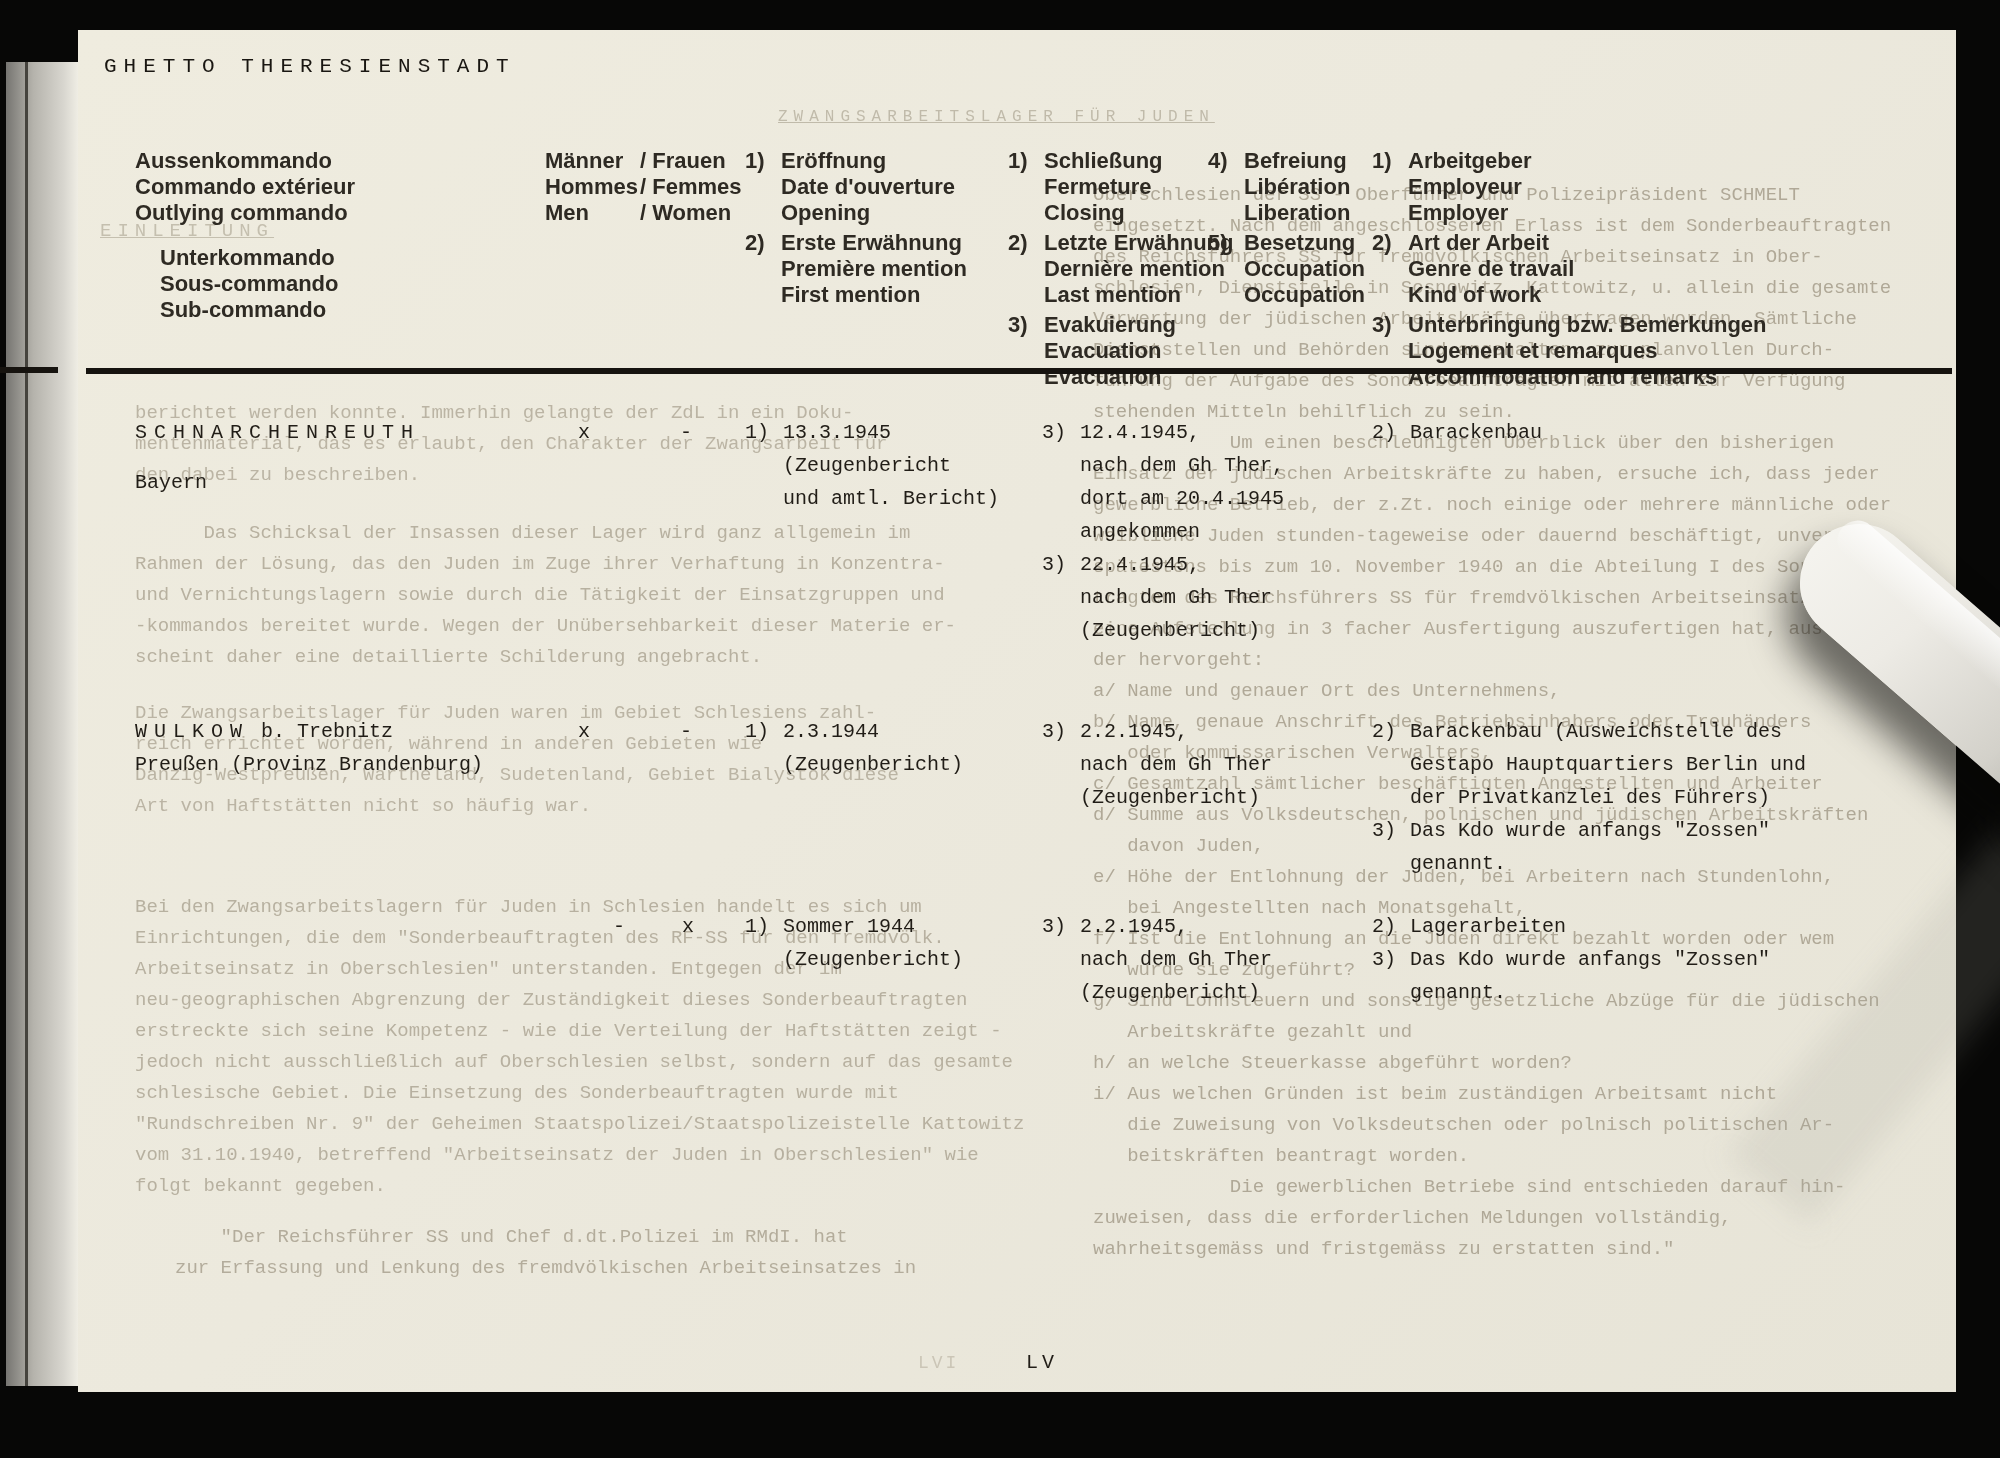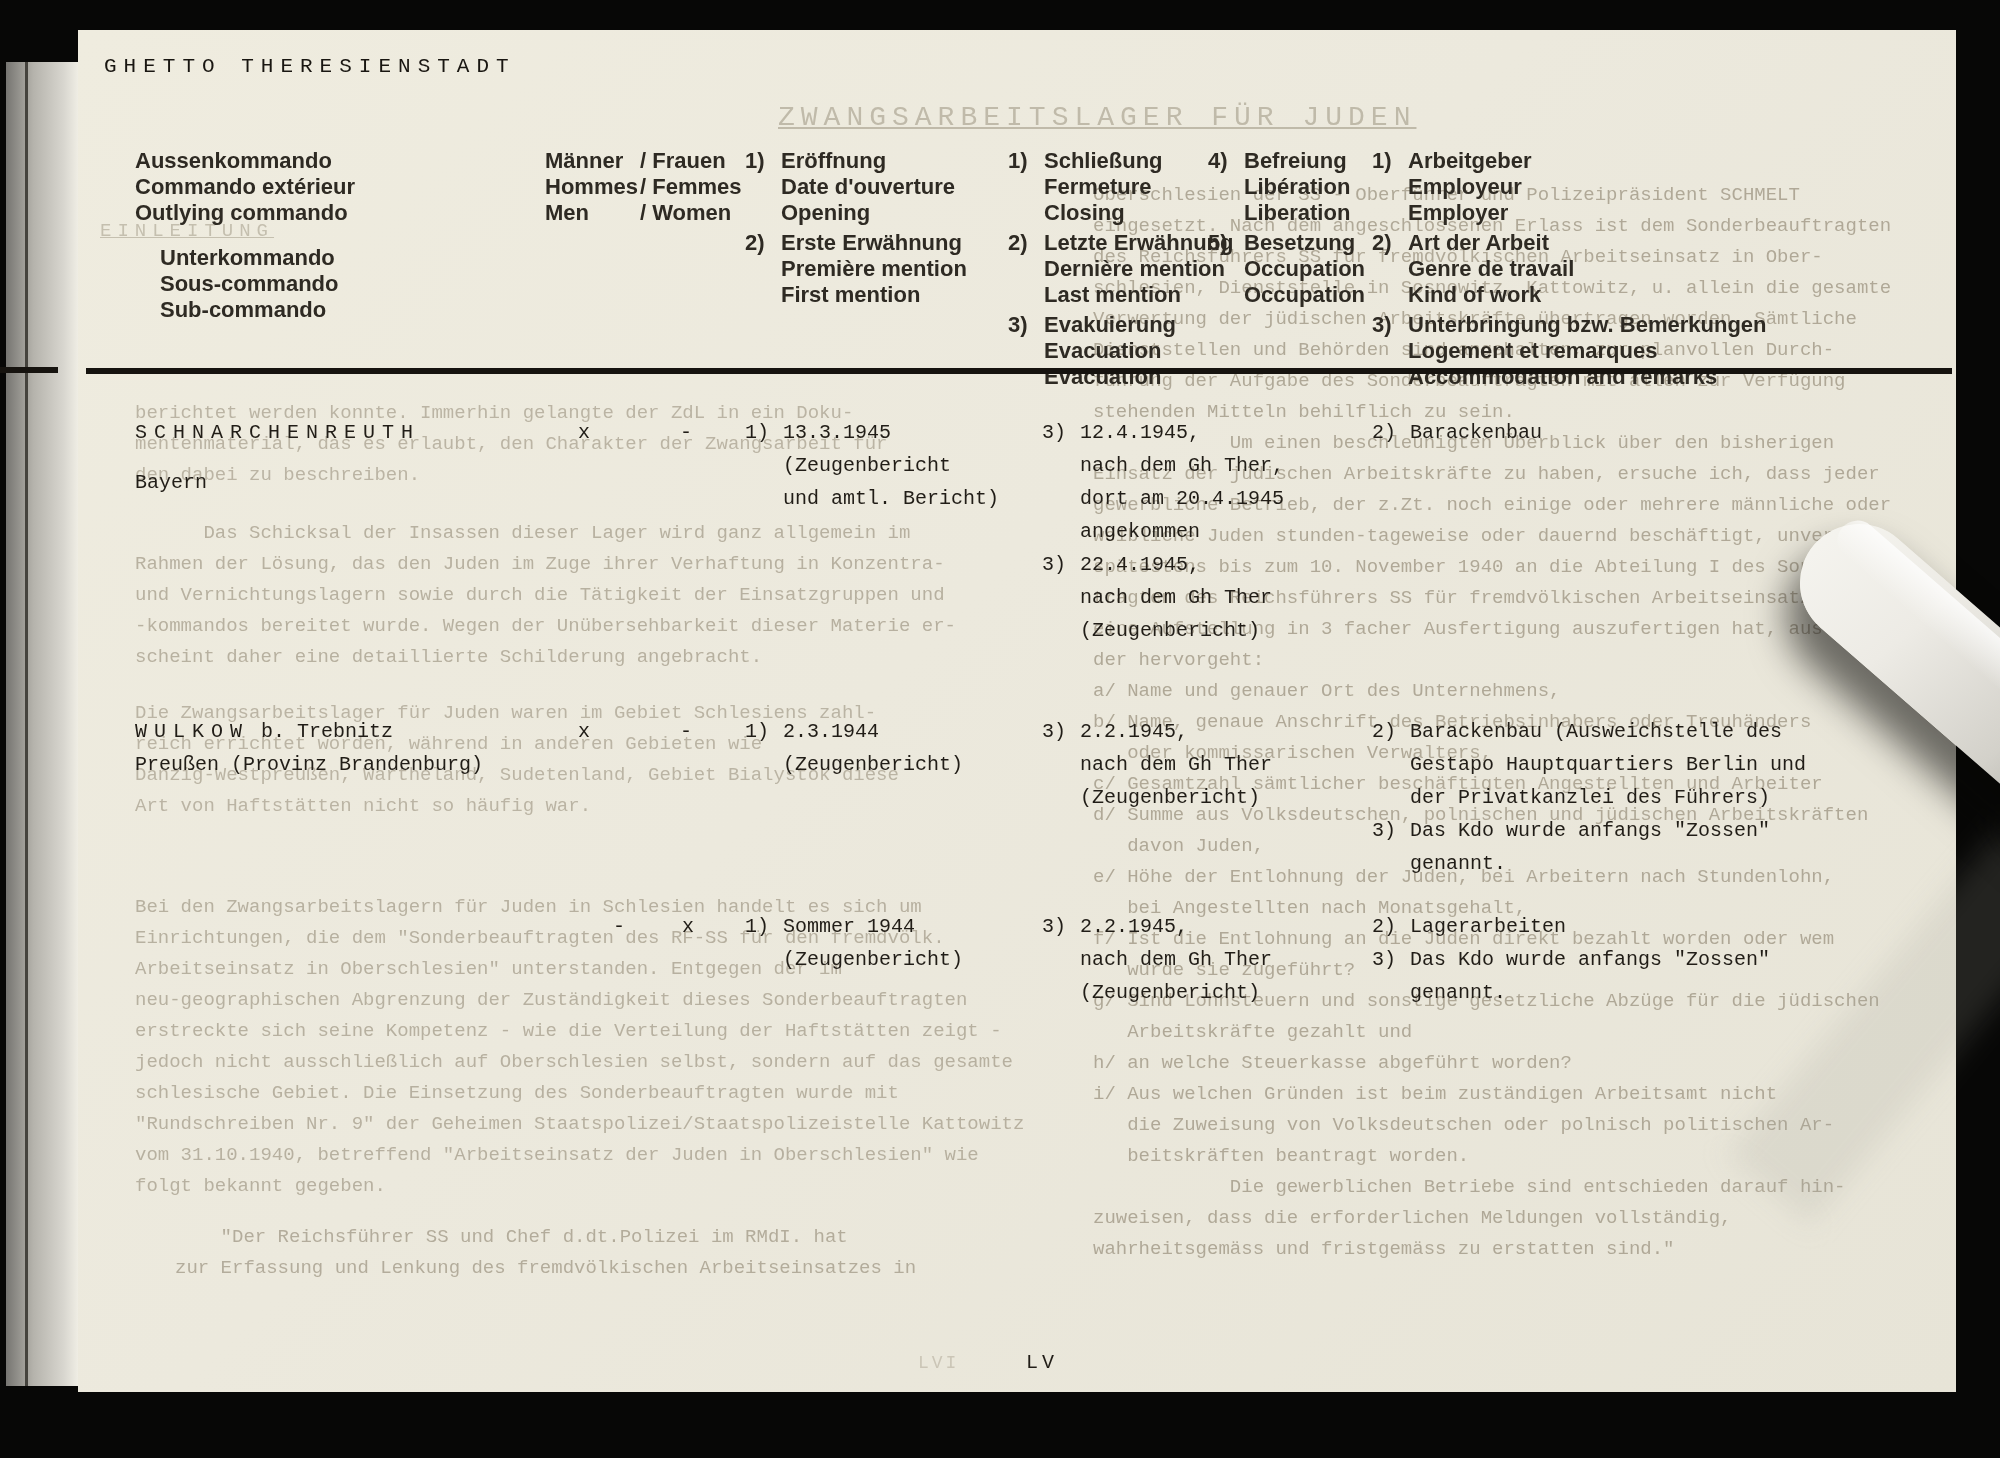--- a/index.html
+++ b/index.html
@@ -53,21 +53,21 @@
 </style>
 </head>
 <body>
 
 <div class="gutter"></div>
 <div class="gutter-line"></div>
 <div class="rule" style="left:0;top:367px;width:58px;height:6px;"></div>
 
 <div class="page">
 
-  <div class="abs bleed bleed-head" style="left:700px;top:72px;font-size:28px;opacity:.55;">ZWANGSARBEITSLAGER FÜR JUDEN</div>
+  <div class="abs bleed bleed-head" style="left:700px;top:72px;font-size:16px;opacity:.55;">ZWANGSARBEITSLAGER FÜR JUDEN</div>
   <div class="abs bleed bleed-head" style="left:22px;top:186px;opacity:.5;">EINLEITUNG</div>
   <div class="abs bleed" style="left:1015px;top:150px;opacity:.85;">Oberschlesien der SS - Oberführer und Polizeipräsident SCHMELT
 eingesetzt. Nach dem angeschlossenen Erlass ist dem Sonderbeauftragten
 des Reichsführers SS für fremdvölkischen Arbeitseinsatz in Ober-
 schlesien, Dienststelle in Sosnowitz, Kattowitz, u. allein die gesamte
 Verwertung der jüdischen Arbeitskräfte übertragen worden. Sämtliche
 Dienststellen und Behörden sind angehalten, zur planvollen Durch-
 führung der Aufgabe des Sonderbeauftragten mit allen zur Verfügung
 stehenden Mitteln behilflich zu sein.
             Um einen beschleunigten Überblick über den bisherigen

